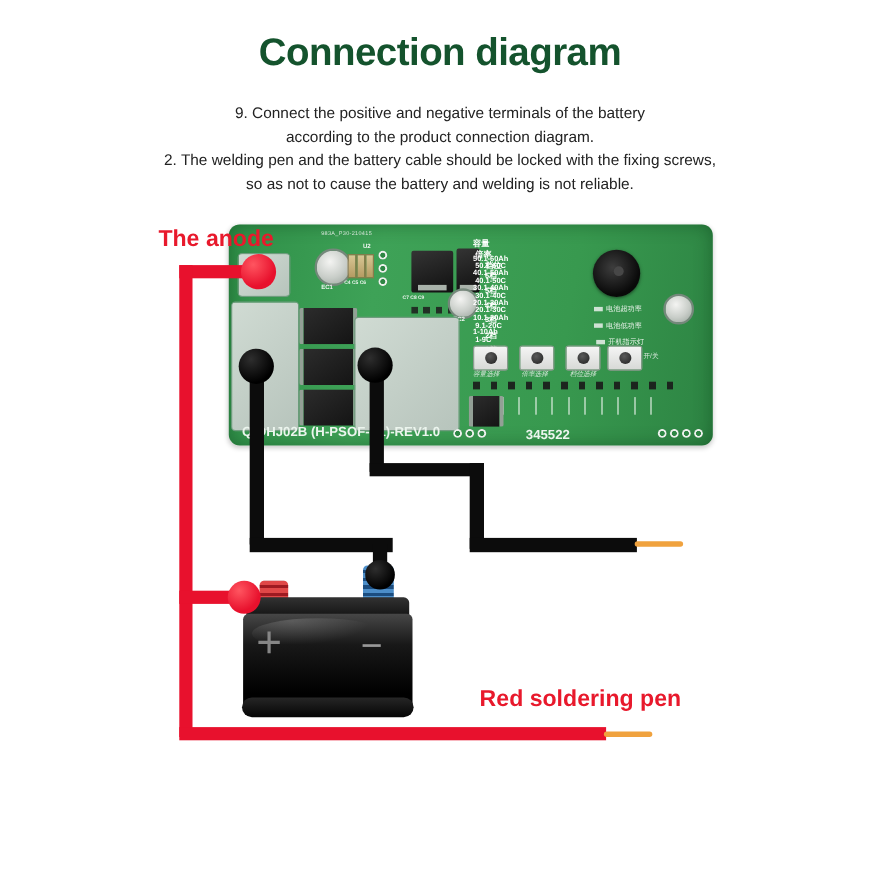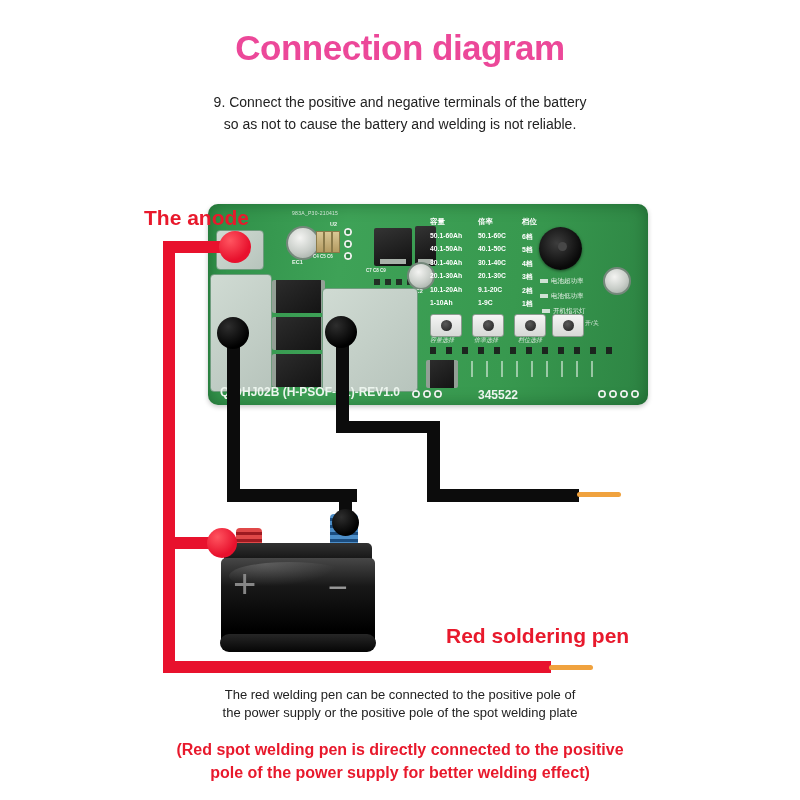--- a/index.html
+++ b/index.html
@@ -1,20 +1,20 @@
 <!DOCTYPE html>
 <html style="--red_label: #e8192c; --wire_red: #e8112d; --wire_black: #0c0c0c; --tip_orange: #f0a23e; --pcb_green: #38994f; --pad_gray: #c4cfc7;"><head>
 <meta charset="utf-8">
 <style>
   html,body{margin:0;padding:0;background:#fff;}
   .stage{position:relative;width:800px;height:800px;background:#fff;overflow:hidden;
          font-family:"Liberation Sans", sans-serif;color:#1c1c1c;}
   
   .title{position:absolute;left:0;top:28px;width:100%;text-align:center;
-         font-size:35px;font-weight:bold;color:#ec4899;letter-spacing:-.5px;}
+         font-size:35px;font-weight:bold;color:#14532d;letter-spacing:-.5px;}
   .instr{position:absolute;left:0;top:92px;width:100%;text-align:center;
          font-size:14px;line-height:21.5px;color:#222;}
   .note {position:absolute;left:0;top:686px;width:100%;text-align:center;
          font-size:13px;line-height:17.5px;color:#222;}
   .warn {position:absolute;left:0;top:738px;width:100%;text-align:center;
          font-size:16px;line-height:23px;font-weight:bold;color:var(--red_label,#d8232f);}
   
   .lbl{position:absolute;font-size:21px;font-weight:bold;color:#202020;white-space:nowrap;}
   .lbl.red{color:var(--red_label,#e8192c);}
   
@@ -45,21 +45,21 @@
        background:linear-gradient(180deg,#f5f5f5,#d7d9d6);}
   .btn::after{content:"";position:absolute;left:50%;top:50%;width:11px;height:11px;margin:-5.5px 0 0 -5.5px;
        border-radius:50%;background:radial-gradient(circle at 40% 35%,#5a5a5a,#1f1f1f);}
   .holes{position:absolute;display:flex;gap:3px;}
   .holes.col{flex-direction:column;gap:4px;}
   .hole{width:8px;height:8px;border-radius:50%;
         background:radial-gradient(circle,#2e8644 0 2px,#ecf1ec 2.6px 3.6px,#b9c6be 4px);}
   .strip{position:absolute;}
   
   .ctable{position:absolute;left:222px;top:13px;}
-  .trow{display:flex;align-items:flex-start;height:13.4px;}
+  .trow{display:flex;align-items:center;height:13.4px;flex-direction:column;}
   .trow.thead{height:15px;}
   .tc{display:block;color:#fff;font-weight:bold;font-size:6.8px;white-space:nowrap;}
   .thead .tc{font-size:7.5px;}
   .tc.c1{width:48px;} .tc.c2{width:44px;} .tc.c3{width:26px;}
   .statuslbl{position:absolute;font-size:6.5px;color:#e9f3ea;white-space:nowrap;}
   .statuslbl::before{content:"";display:inline-block;width:8px;height:4px;background:#cfe2d4;margin-right:3px;vertical-align:middle;}
   
   .battery{position:absolute;left:218px;top:508px;width:160px;height:148px;}
   .bat-top{position:absolute;left:6px;top:35px;width:148px;height:22px;border-radius:5px;
            background:linear-gradient(180deg,#323232,#0c0c0c);}
@@ -80,20 +80,22 @@
 </style>
 </head>
 <body>
 
 <div class="stage">
 
   <div class="title">Connection diagram</div>
 
   <div class="instr">
     <div>9. Connect the positive and negative terminals of the battery</div>
+    <div>according to the product connection diagram.</div>
+    <div>2. The welding pen and the battery cable should be locked with the fixing screws,</div>
     <div>so as not to cause the battery and welding is not reliable.</div>
   </div>
 
   <div class="pcb">
     <span class="sk dim" style="left:84px;top:6px;font-size:5px;letter-spacing:.3px;">983A_P30-210415</span>
 
     <div class="pcbpad" style="left:8px;top:26px;width:46px;height:38px;"></div>
 
     <div class="silver" style="left:78px;top:22px;width:30px;height:30px;"></div>
     <span class="sk" style="left:84px;top:55px;font-size:5.5px;">EC1</span>
@@ -231,24 +233,16 @@
     <span class="bsym minus">−</span>
   </div>
 
   <div class="dot red" style="left:219px;top:231px;width:32px;height:32px;"></div>
   <div class="dot" style="left:217px;top:317px;width:32px;height:32px;"></div>
   <div class="dot" style="left:325px;top:316px;width:32px;height:32px;"></div>
   <div class="dot red" style="left:207px;top:528px;width:30px;height:30px;"></div>
   <div class="dot" style="left:332px;top:509px;width:27px;height:27px;"></div>
 
   <div class="lbl red" style="left:144px;top:206px;">The anode</div>
-  <div class="lbl red" style="left:446px;top:624px;">Red soldering pen</div>
-
-  <div class="note">
-    <div>The red welding pen can be connected to the positive pole of</div>
-    <div>the power supply or the positive pole of the spot welding plate</div>
-  </div>
-  <div class="warn">
-    <div>(Red spot welding pen is directly connected to the positive</div>
-    <div>pole of the power supply for better welding effect)</div>
-  </div>
+  <div class="lbl red" style="left:436px;top:624px;">Red soldering pen</div>
+
 
 </div>
 
 </body></html>

